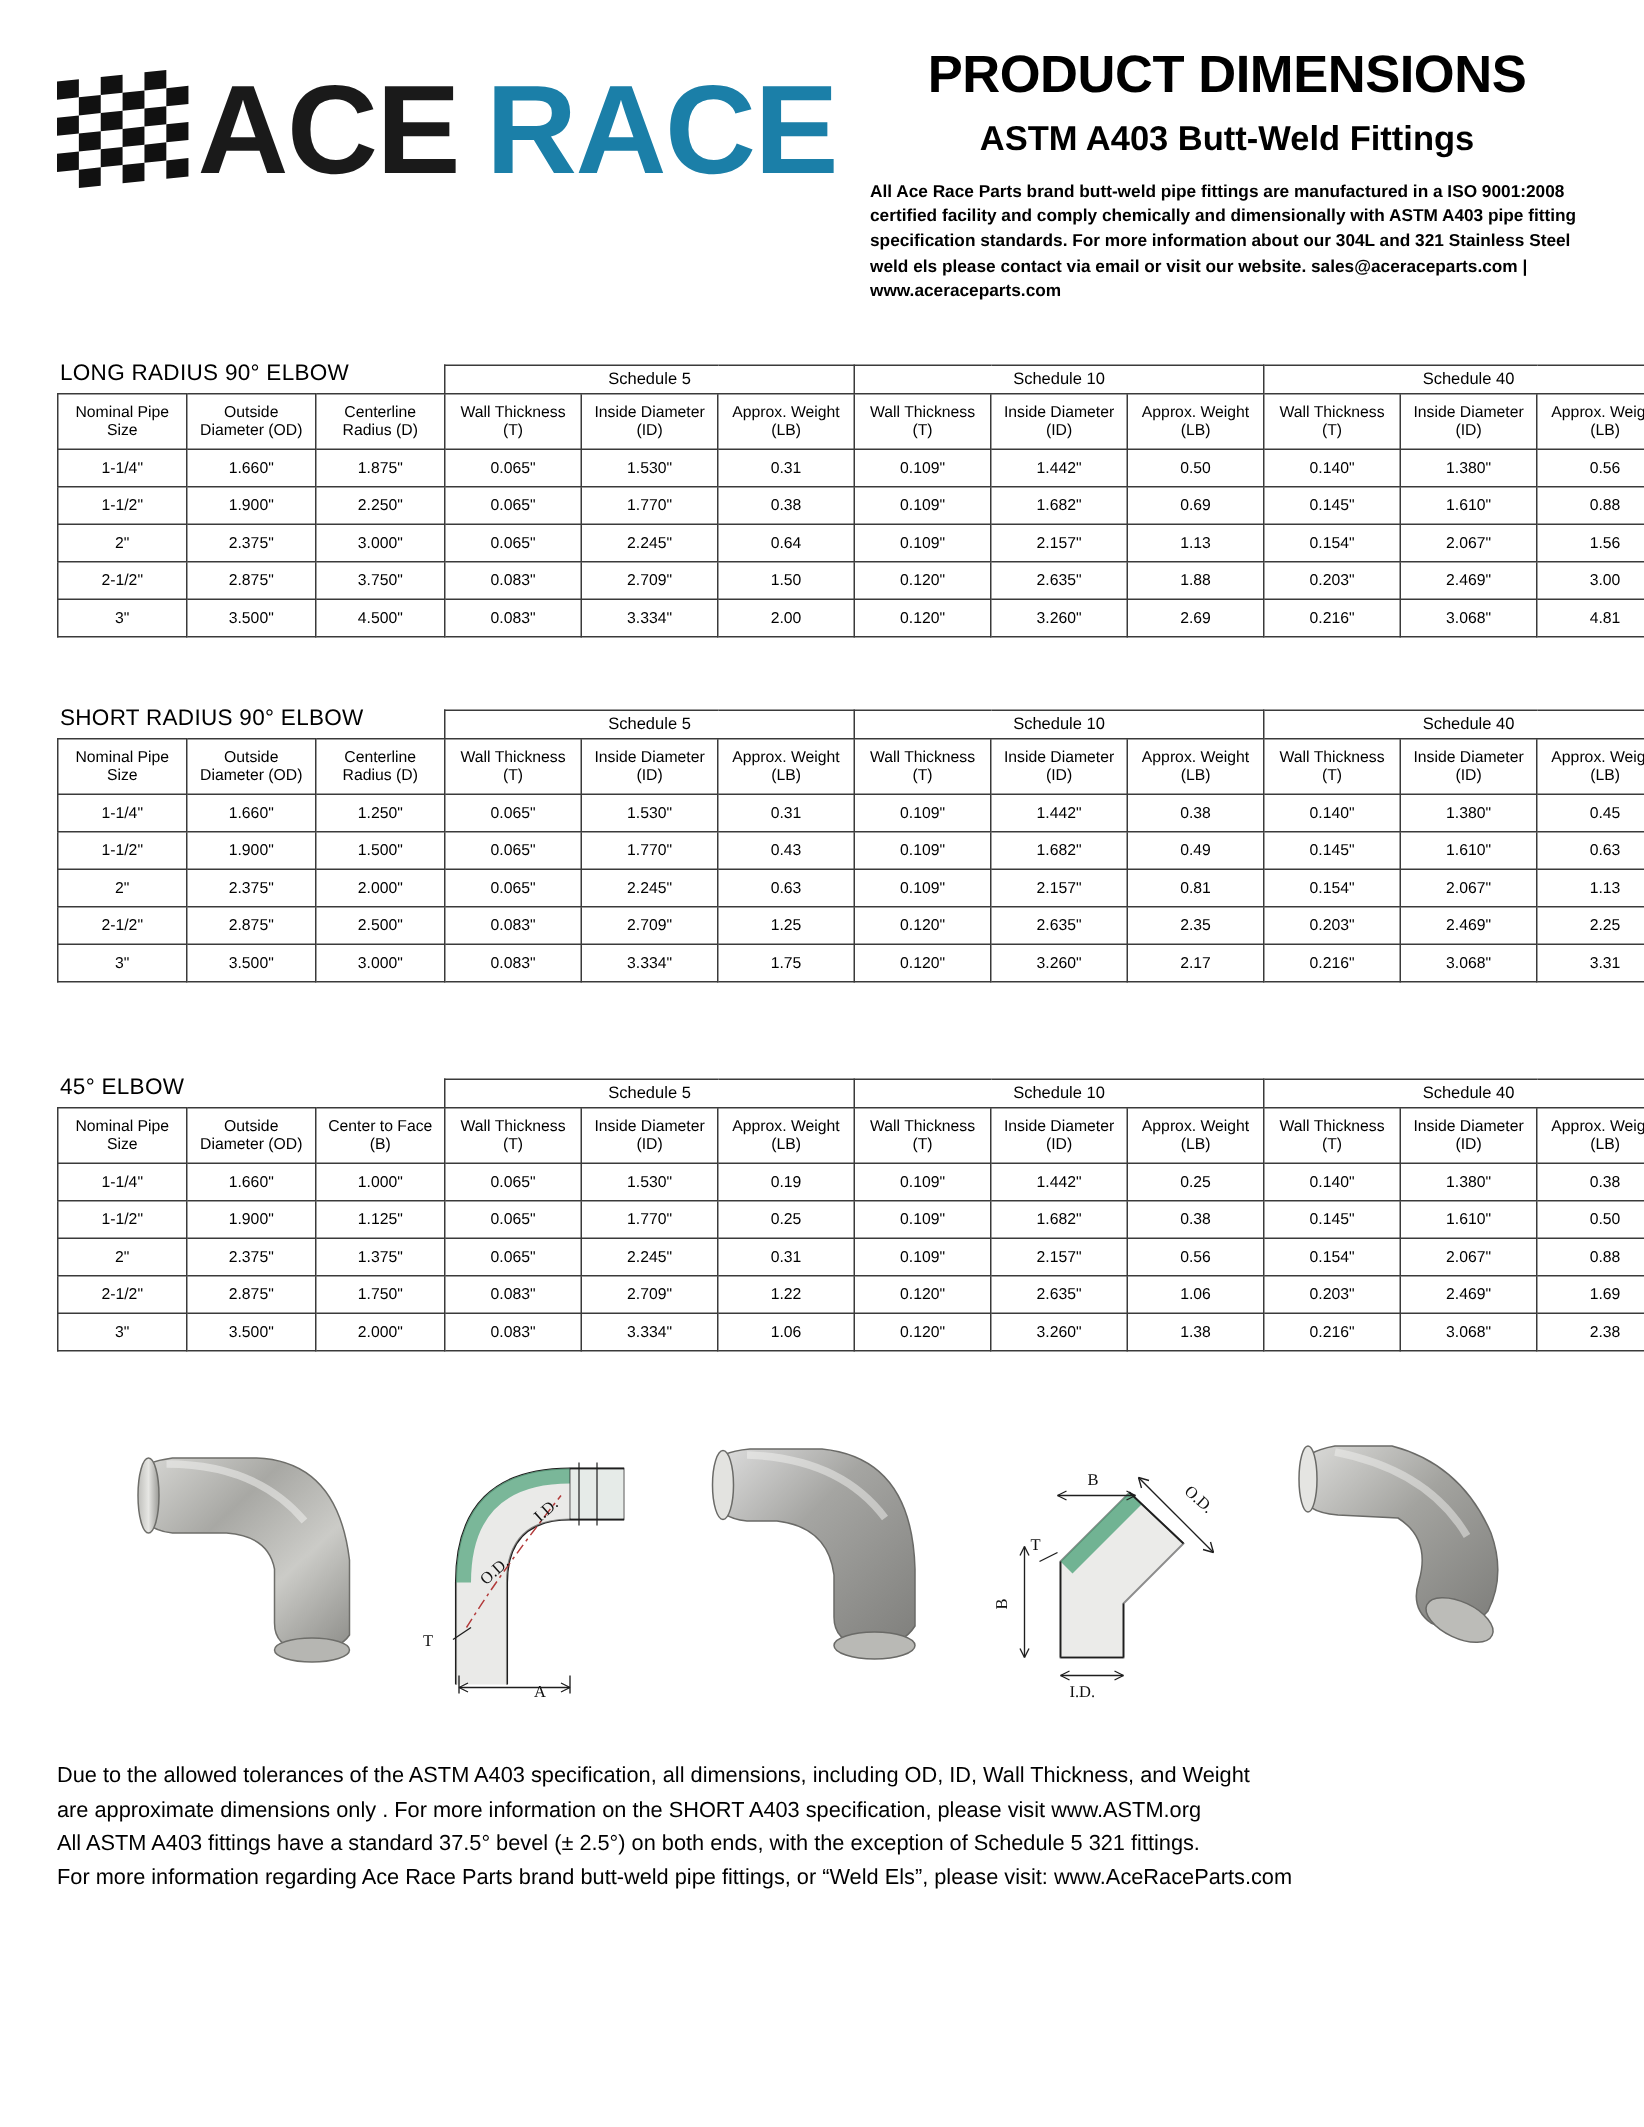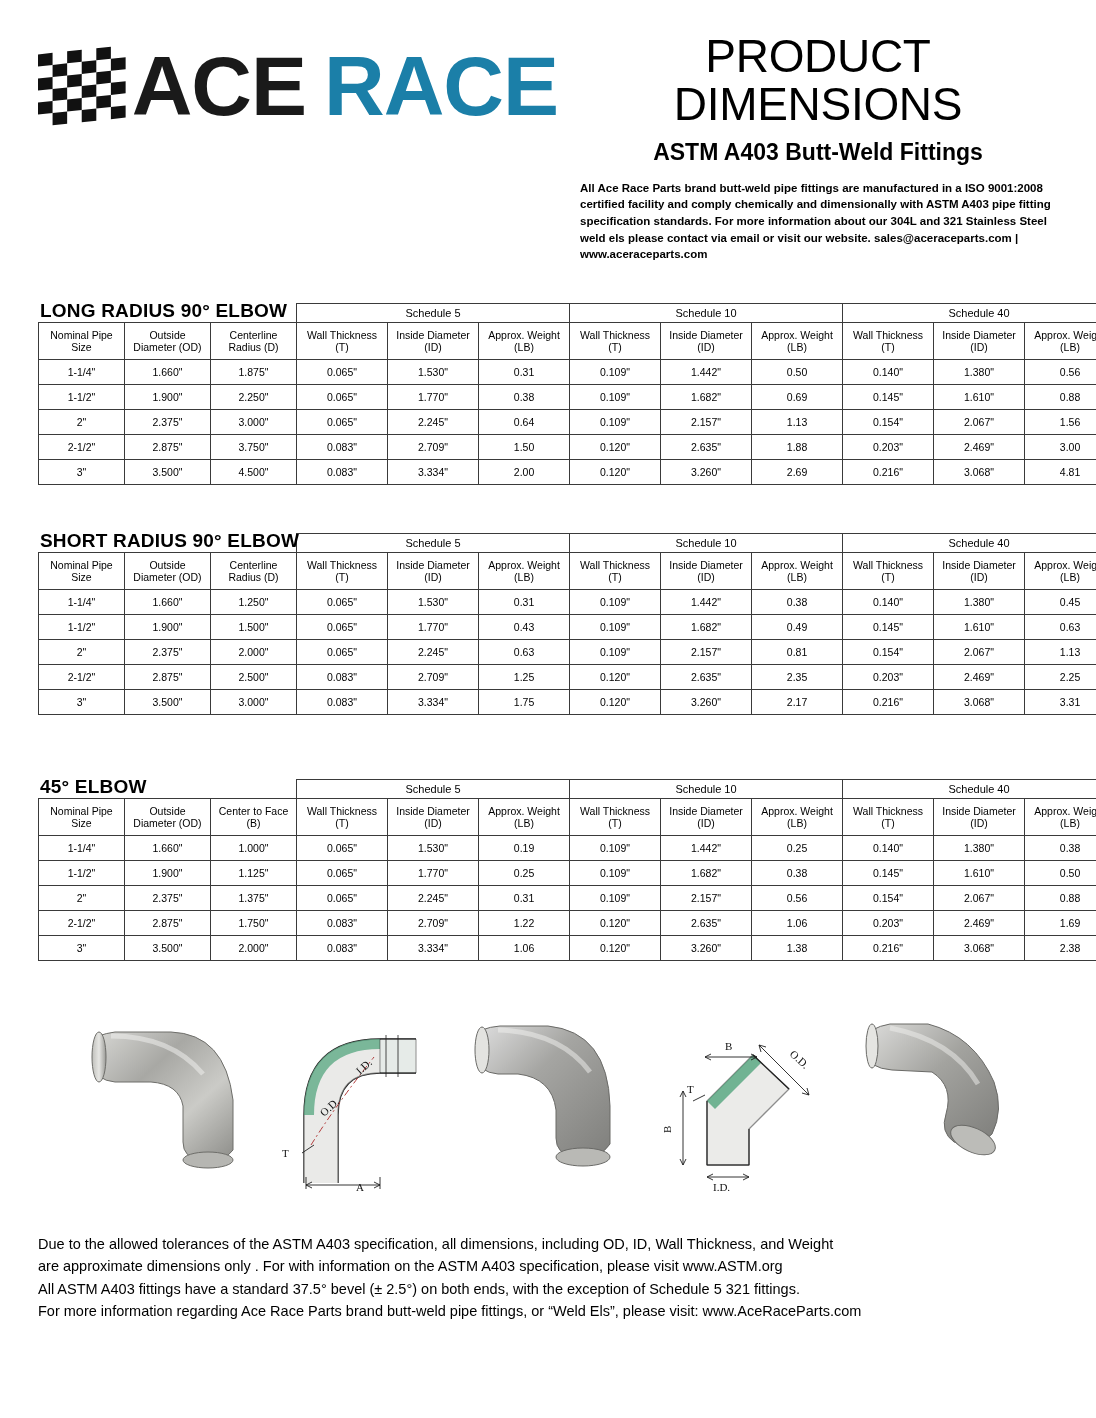--- a/index.html
+++ b/index.html
@@ -69,22 +69,22 @@
     letter-spacing: 17px;
     font-family: "Liberation Sans", sans-serif;
   }
 
   .title-block {
     flex: 1;
     padding-left: 22px;
     padding-top: 14px;
   }
   .title-main {
-    font-size: 46px;
-    font-weight: normal;
+    font-size: 35px;
+    font-weight: bold;
     letter-spacing: -0.3px;
     text-align: center;
     line-height: 1.05;
   }
   .title-sub1 {
     font-size: 23px;
     font-weight: bold;
     text-align: center;
     margin-top: 10px;
   }
@@ -105,22 +105,22 @@
   
   .table-section {
     margin: 0 38px;
     position: relative;
   }
   .sec-long { margin-top: 40px; }
   .sec-short { margin-top: 48px; }
   .sec-45 { margin-top: 64px; }
 
   .section-title {
-    font-size: 19px;
-    font-weight: bold;
+    font-size: 15px;
+    font-weight: normal;
     position: absolute;
     left: 2px;
     top: -3px;
     letter-spacing: 0.2px;
   }
   table.dim {
     border-collapse: collapse;
     width: 100%;
     table-layout: fixed;
     font-size: 10.5px;
@@ -679,18 +679,18 @@
         <path d="M14 28 Q14 18 36 14 L74 14 Q120 26 140 72 Q150 100 138 124 Q122 142 100 132 Q86 122 92 104 Q100 76 78 62 L38 60 Q14 58 14 44 Z" fill="url(#steel3)" stroke="#6a6a67" stroke-width="1"></path>
         <ellipse cx="18" cy="36" rx="6" ry="22" fill="#e5e5e2" stroke="#6a6a67" stroke-width="1"></ellipse>
         <ellipse cx="119" cy="130" rx="24" ry="12" transform="rotate(25 119 130)" fill="#bcbcb8" stroke="#6a6a67" stroke-width="1"></ellipse>
         <path d="M36 18 Q98 30 124 74" fill="none" stroke="#f0f0ee" stroke-width="5" opacity="0.5"></path>
       </svg>
     </div>
   </div>
 
   <div class="footer">
     <div>Due to the allowed tolerances of the ASTM A403 specification, all dimensions, including OD, ID, Wall Thickness, and Weight</div>
-    <div>are approximate dimensions only . For with information on the ASTM A403 specification, please visit www.ASTM.org</div>
+    <div>are approximate dimensions only . For more information on the SHORT A403 specification, please visit www.ASTM.org</div>
     <div>All ASTM A403 fittings have a standard 37.5° bevel (± 2.5°) on both ends, with the exception of Schedule 5 321 fittings.</div>
     <div>For more information regarding Ace Race Parts brand butt-weld pipe fittings, or “Weld Els”, please visit: www.AceRaceParts.com</div>
   </div>
 
 </div>
 
 </body></html>

